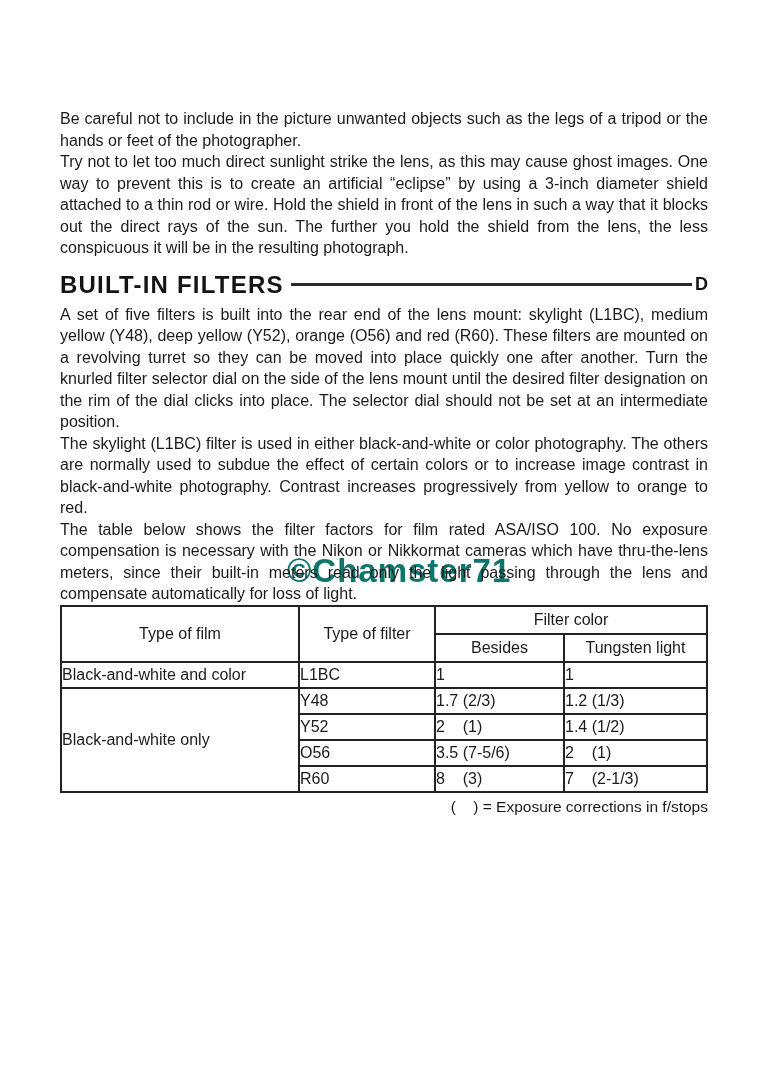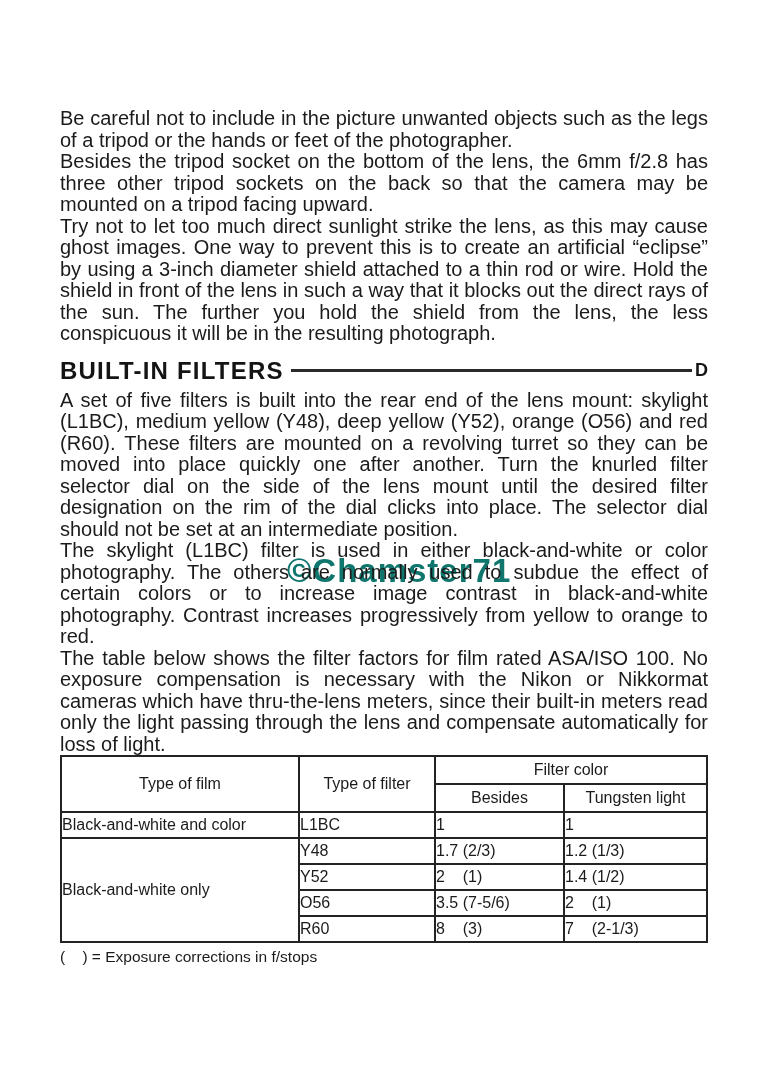--- a/index.html
+++ b/index.html
@@ -17,21 +17,21 @@
     overflow: hidden;
   }
   .content {
     position: absolute;
     left: 60px;
     top: 108px;
     width: 648px;
   }
   .para {
     margin: 0;
-    font-size: 20px;
+    font-size: 16px;
     line-height: 21.5px;
     text-align: justify;
     text-justify: inter-word;
     color: #1b1b1b;
   }
   .section-heading-row {
     display: flex;
     align-items: center;
     margin-top: 12px;
     margin-bottom: 5px;
@@ -92,38 +92,38 @@
   .col-day   { width: 129px; }
   .col-tung  { width: 143px; }
   .cell-center { text-align: left; }
   .cell-value {
     text-align: left;
     padding-left: 15px;
     white-space: pre;
   }
   .table-note {
     margin-top: 5px;
+    text-align: right;
     padding-right: 0px;
     font-size: 15.5px;
     font-weight: 500;
     color: #1b1b1b;
     white-space: pre;
   }
 </style>
 </head>
 <body>
 
 <div class="page">
 
   <div class="watermark">©Chamster71</div>
 
   <div class="content flow">
 
     <p class="para">Be careful not to include in the picture unwanted objects such as the legs of a tripod or the hands or feet of the photographer.</p>
-    <p class="para">Besides the tripod socket on the bottom of the lens, the 6mm f/2.8 has three other tripod sockets on the back so that the camera may be mounted on a tripod facing upward.</p>
     <p class="para">Try not to let too much direct sunlight strike the lens, as this may cause ghost images. One way to prevent this is to create an artificial “eclipse” by using a 3-inch diameter shield attached to a thin rod or wire. Hold the shield in front of the lens in such a way that it blocks out the direct rays of the sun. The further you hold the shield from the lens, the less conspicuous it will be in the resulting photograph.</p>
 
     <div class="section-heading-row">
       <span class="section-heading">BUILT-IN FILTERS</span>
       <span class="heading-rule"></span>
       <span class="heading-tab">D</span>
     </div>
 
     <p class="para">A set of five filters is built into the rear end of the lens mount: skylight (L1BC), medium yellow (Y48), deep yellow (Y52), orange (O56) and red (R60). These filters are mounted on a revolving turret so they can be moved into place quickly one after another. Turn the knurled filter selector dial on the side of the lens mount until the desired filter designation on the rim of the dial clicks into place. The selector dial should not be set at an intermediate position.</p>
     <p class="para">The skylight (L1BC) filter is used in either black-and-white or color photography. The others are normally used to subdue the effect of certain colors or to increase image contrast in black-and-white photography. Contrast increases progressively from yellow to orange to red.</p>

